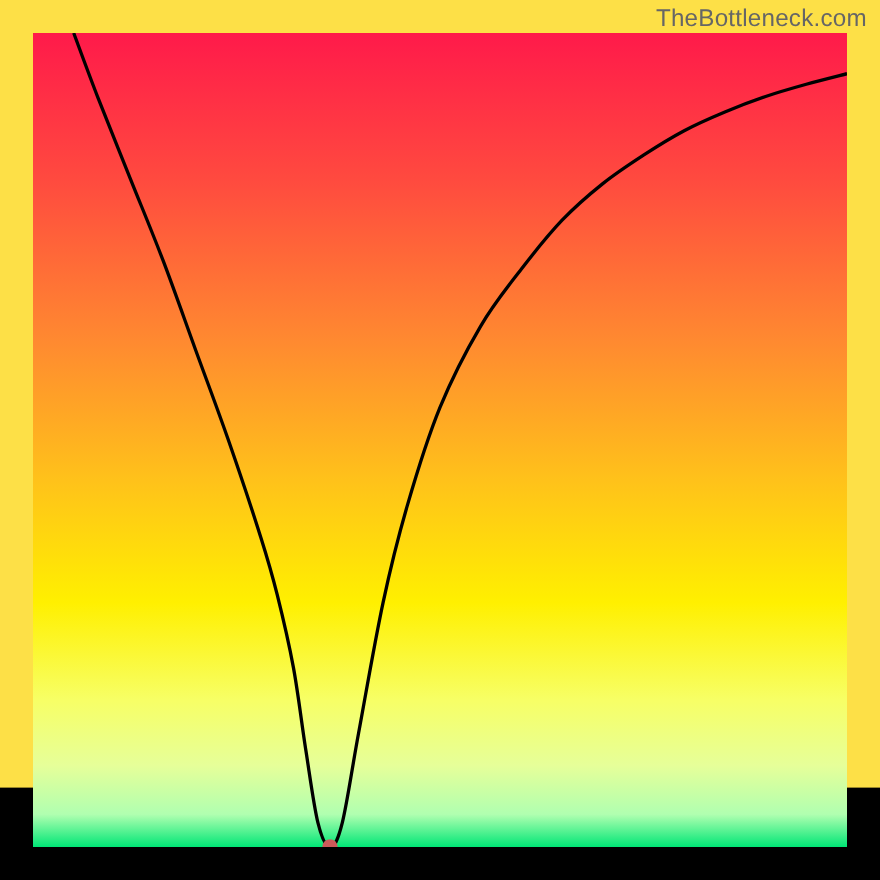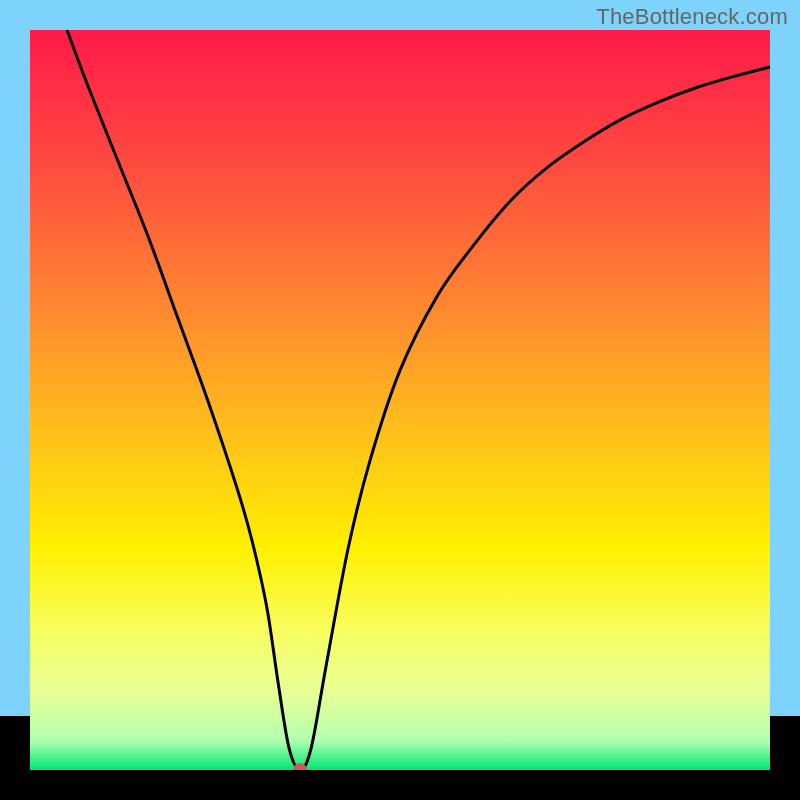--- a/index.html
+++ b/index.html
@@ -8,21 +8,21 @@
     width: 800px;
     height: 800px;
     background: #000;
     overflow: hidden;
     font-family: Arial, Helvetica, sans-serif;
   }
   .frame {
     position: relative;
     width: 800px;
     height: 716px;
-    background: #7dd3fc;
+    background: #fde047;
   }
   .watermark {
     position: absolute;
     top: 4px;
     right: 12px;
     color: #666;
     font-size: 22px;
     font-family: Arial, Helvetica, sans-serif;
     letter-spacing: 0.2px;
     z-index: 10;

